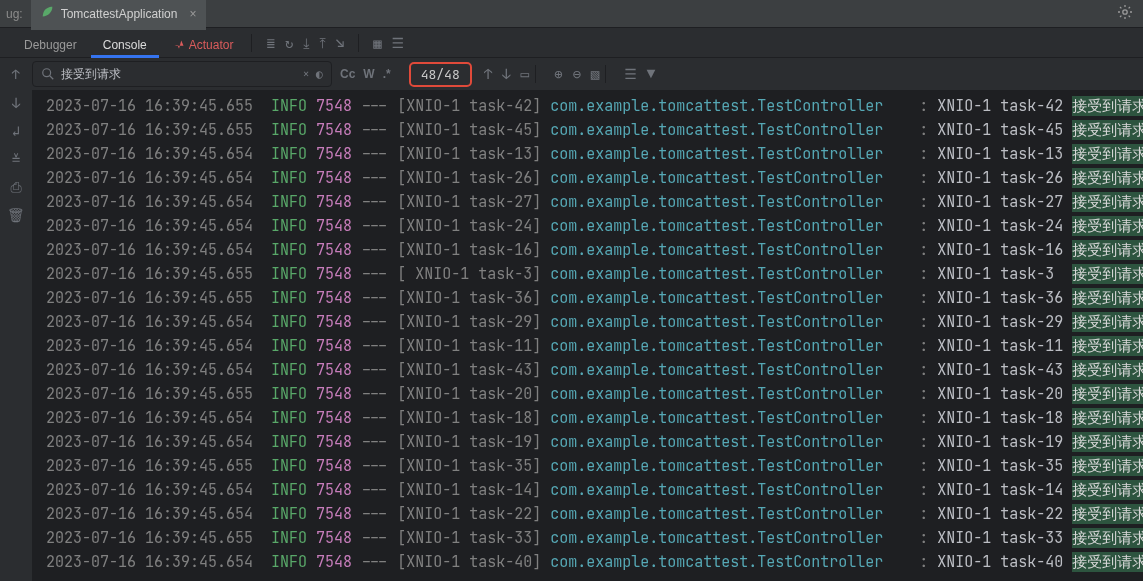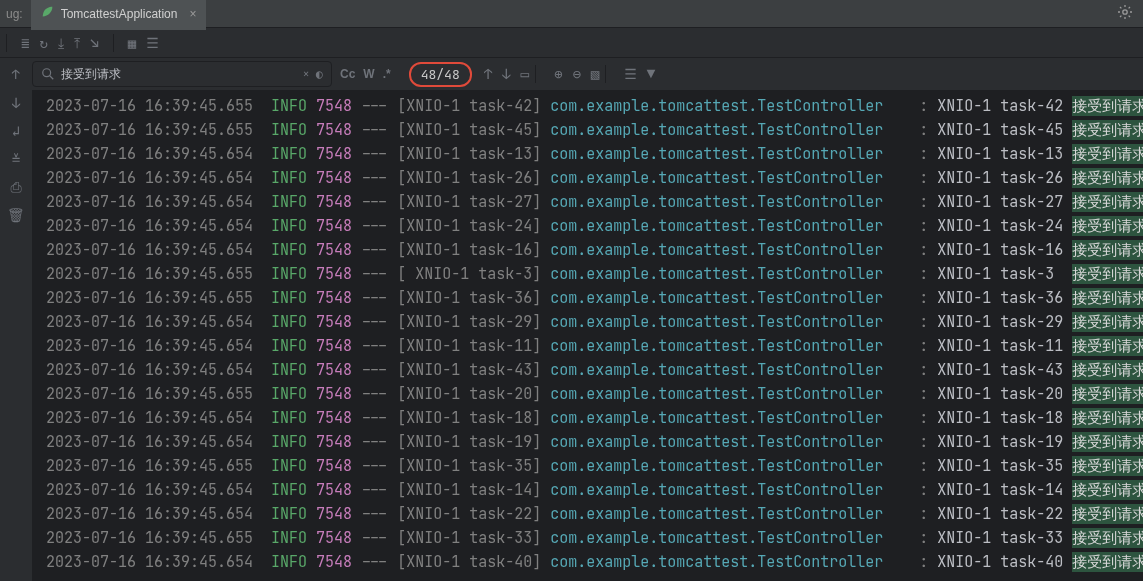--- a/index.html
+++ b/index.html
@@ -26,21 +26,21 @@
 
 
 .searchrow { height:32px; display:flex; align-items:center; }
 .leftgut { width:32px; height:32px; display:flex; align-items:center; justify-content:center; color:#6f737a;}
 .searchbox { flex:0 0 300px; height:26px; background:#2b2d30; border:1px solid #1e1f22; display:flex; align-items:center; padding:0 8px; gap:6px; border-radius:4px;}
 .searchbox svg { flex-shrink:0;}
 .searchbox input { flex:1; background:none; border:none; outline:none; color:#bcbec4; font-family:inherit; font-size:12px;}
 .searchbox .clr, .searchbox .hist { color:#6f737a; cursor:pointer; font-size:12px;}
 .opt { color:#6f737a; font-size:12px; margin-left:8px; cursor:pointer; font-family:sans-serif;font-weight:bold;}
 
-.count-badge { margin-left:18px; border:2px solid #e04a3a; border-radius:12px; padding:2px 10px; color:#c8c8c8; font-size:13px; font-family:inherit;}
+.count-badge { margin-left:18px; border:2px solid #e04a3a; border-radius:5px; padding:2px 10px; color:#c8c8c8; font-size:13px; font-family:inherit;}
 .nav-icons { display:flex; align-items:center; gap:10px; margin-left:12px; color:#6f737a;}
 .nav-icons span { cursor:pointer; font-size:14px;}
 
 
 .mainbody { display:flex; height:calc(581px - 28px - 30px - 32px); }
 .leftbar { width:32px; background:#2b2d30; display:flex; flex-direction:column; align-items:center; gap:10px; padding-top:4px; color:#6f737a;}
 .leftbar span { cursor:pointer; font-size:14px;}
 
 .logarea { flex:1; overflow:auto; background:#1e1f22; padding:4px 0;}
 .logline { white-space:pre; padding:0 14px; line-height:24px; font-size:15px; letter-spacing:0;}
@@ -76,20 +76,30 @@
   <div class="spacer"></div>
   <span class="gear">
     <svg width="16" height="16" viewBox="0 0 16 16" fill="none" stroke="#9a9a9a" stroke-width="1.3">
         <circle cx="8" cy="8" r="2.2"></circle>
         <path d="M8 1v2M8 13v2M1 8h2M13 8h2M3 3l1.4 1.4M11.6 11.6L13 13M3 13l1.4-1.4M11.6 4.4L13 3"></path>
       </svg>
   </span>
 </div>
 
 <div class="secondrow">
+  <div class="tabzone">
+    <div class="sub-tab">Debugger</div>
+    <div class="sub-tab active">Console</div>
+    <div class="actuator">
+      <svg width="12" height="12" viewBox="0 0 16 16">
+          <path fill="#db5c5c" d="M2 9l4-1 2 5 3-11 3 7"></path>
+        </svg>
+      <span>Actuator</span>
+    </div>
+  </div>
   <div class="icon-split"></div>
   <div class="tb-icons">
     <span>≣</span>
     <span>↻</span>
     <span>⤓</span>
     <span>⤒</span>
     <span>↘</span>
   </div>
   <div class="icon-split"></div>
   <div class="tb-icons">

